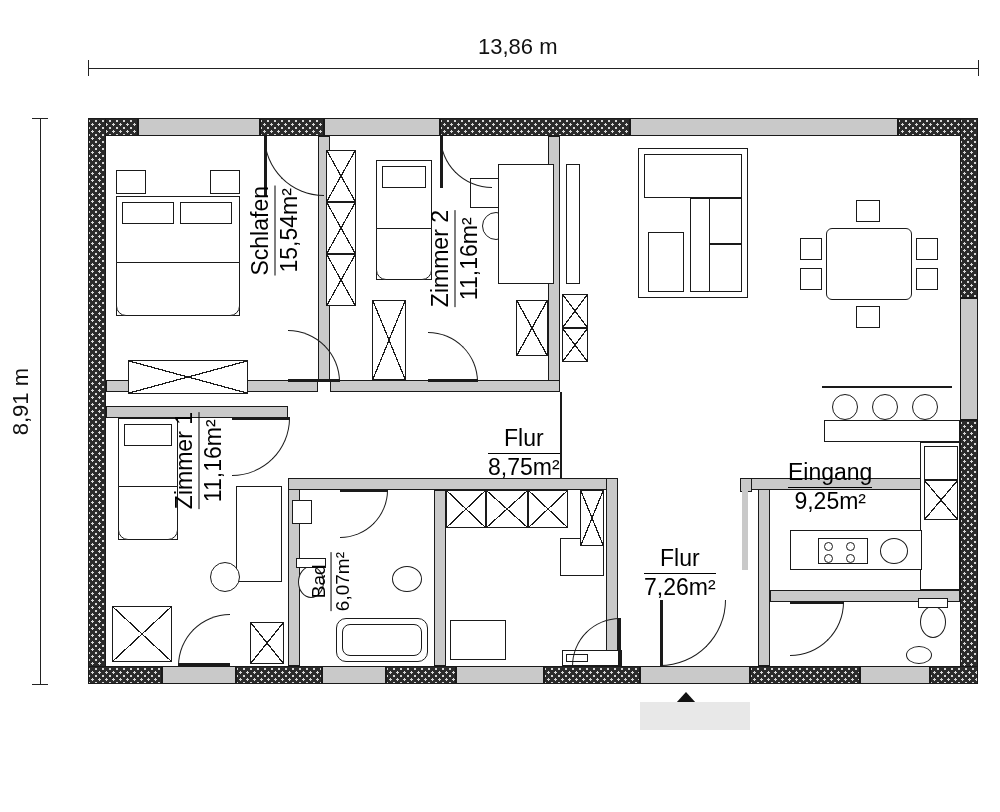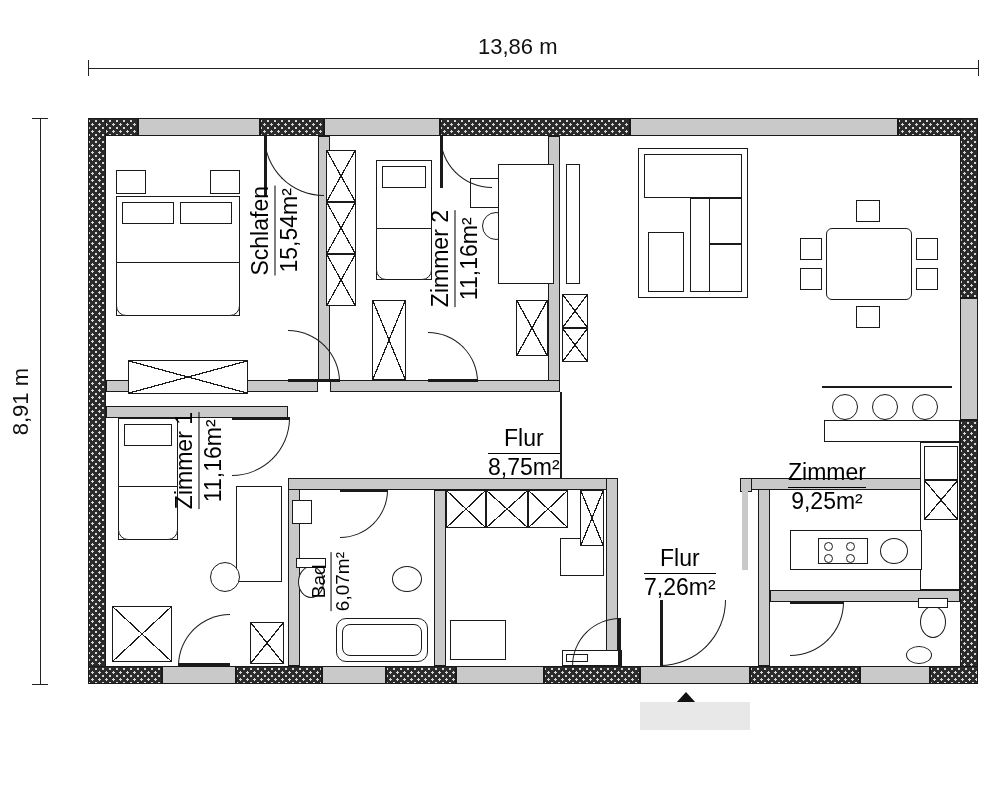--- a/index.html
+++ b/index.html
@@ -351,21 +351,21 @@
     <span class="area">11,16m²</span>
   </div>
 
   <div class="room-label" style="left:488px; top:426px;">
     <span class="name">Flur</span>
     <span class="area">8,75m²</span>
   </div>
 
 
   <div class="room-label" style="left:788px; top:460px;">
-    <span class="name">Zimmer</span>
+    <span class="name">Eingang</span>
     <span class="area">9,25m²</span>
   </div>
 
   <div class="room-label rot small" style="left:308px; top:552px;">
     <span class="name">Bad</span>
     <span class="area">6,07m²</span>
   </div>
 
 
   <div class="room-label" style="left:644px; top:546px;">

